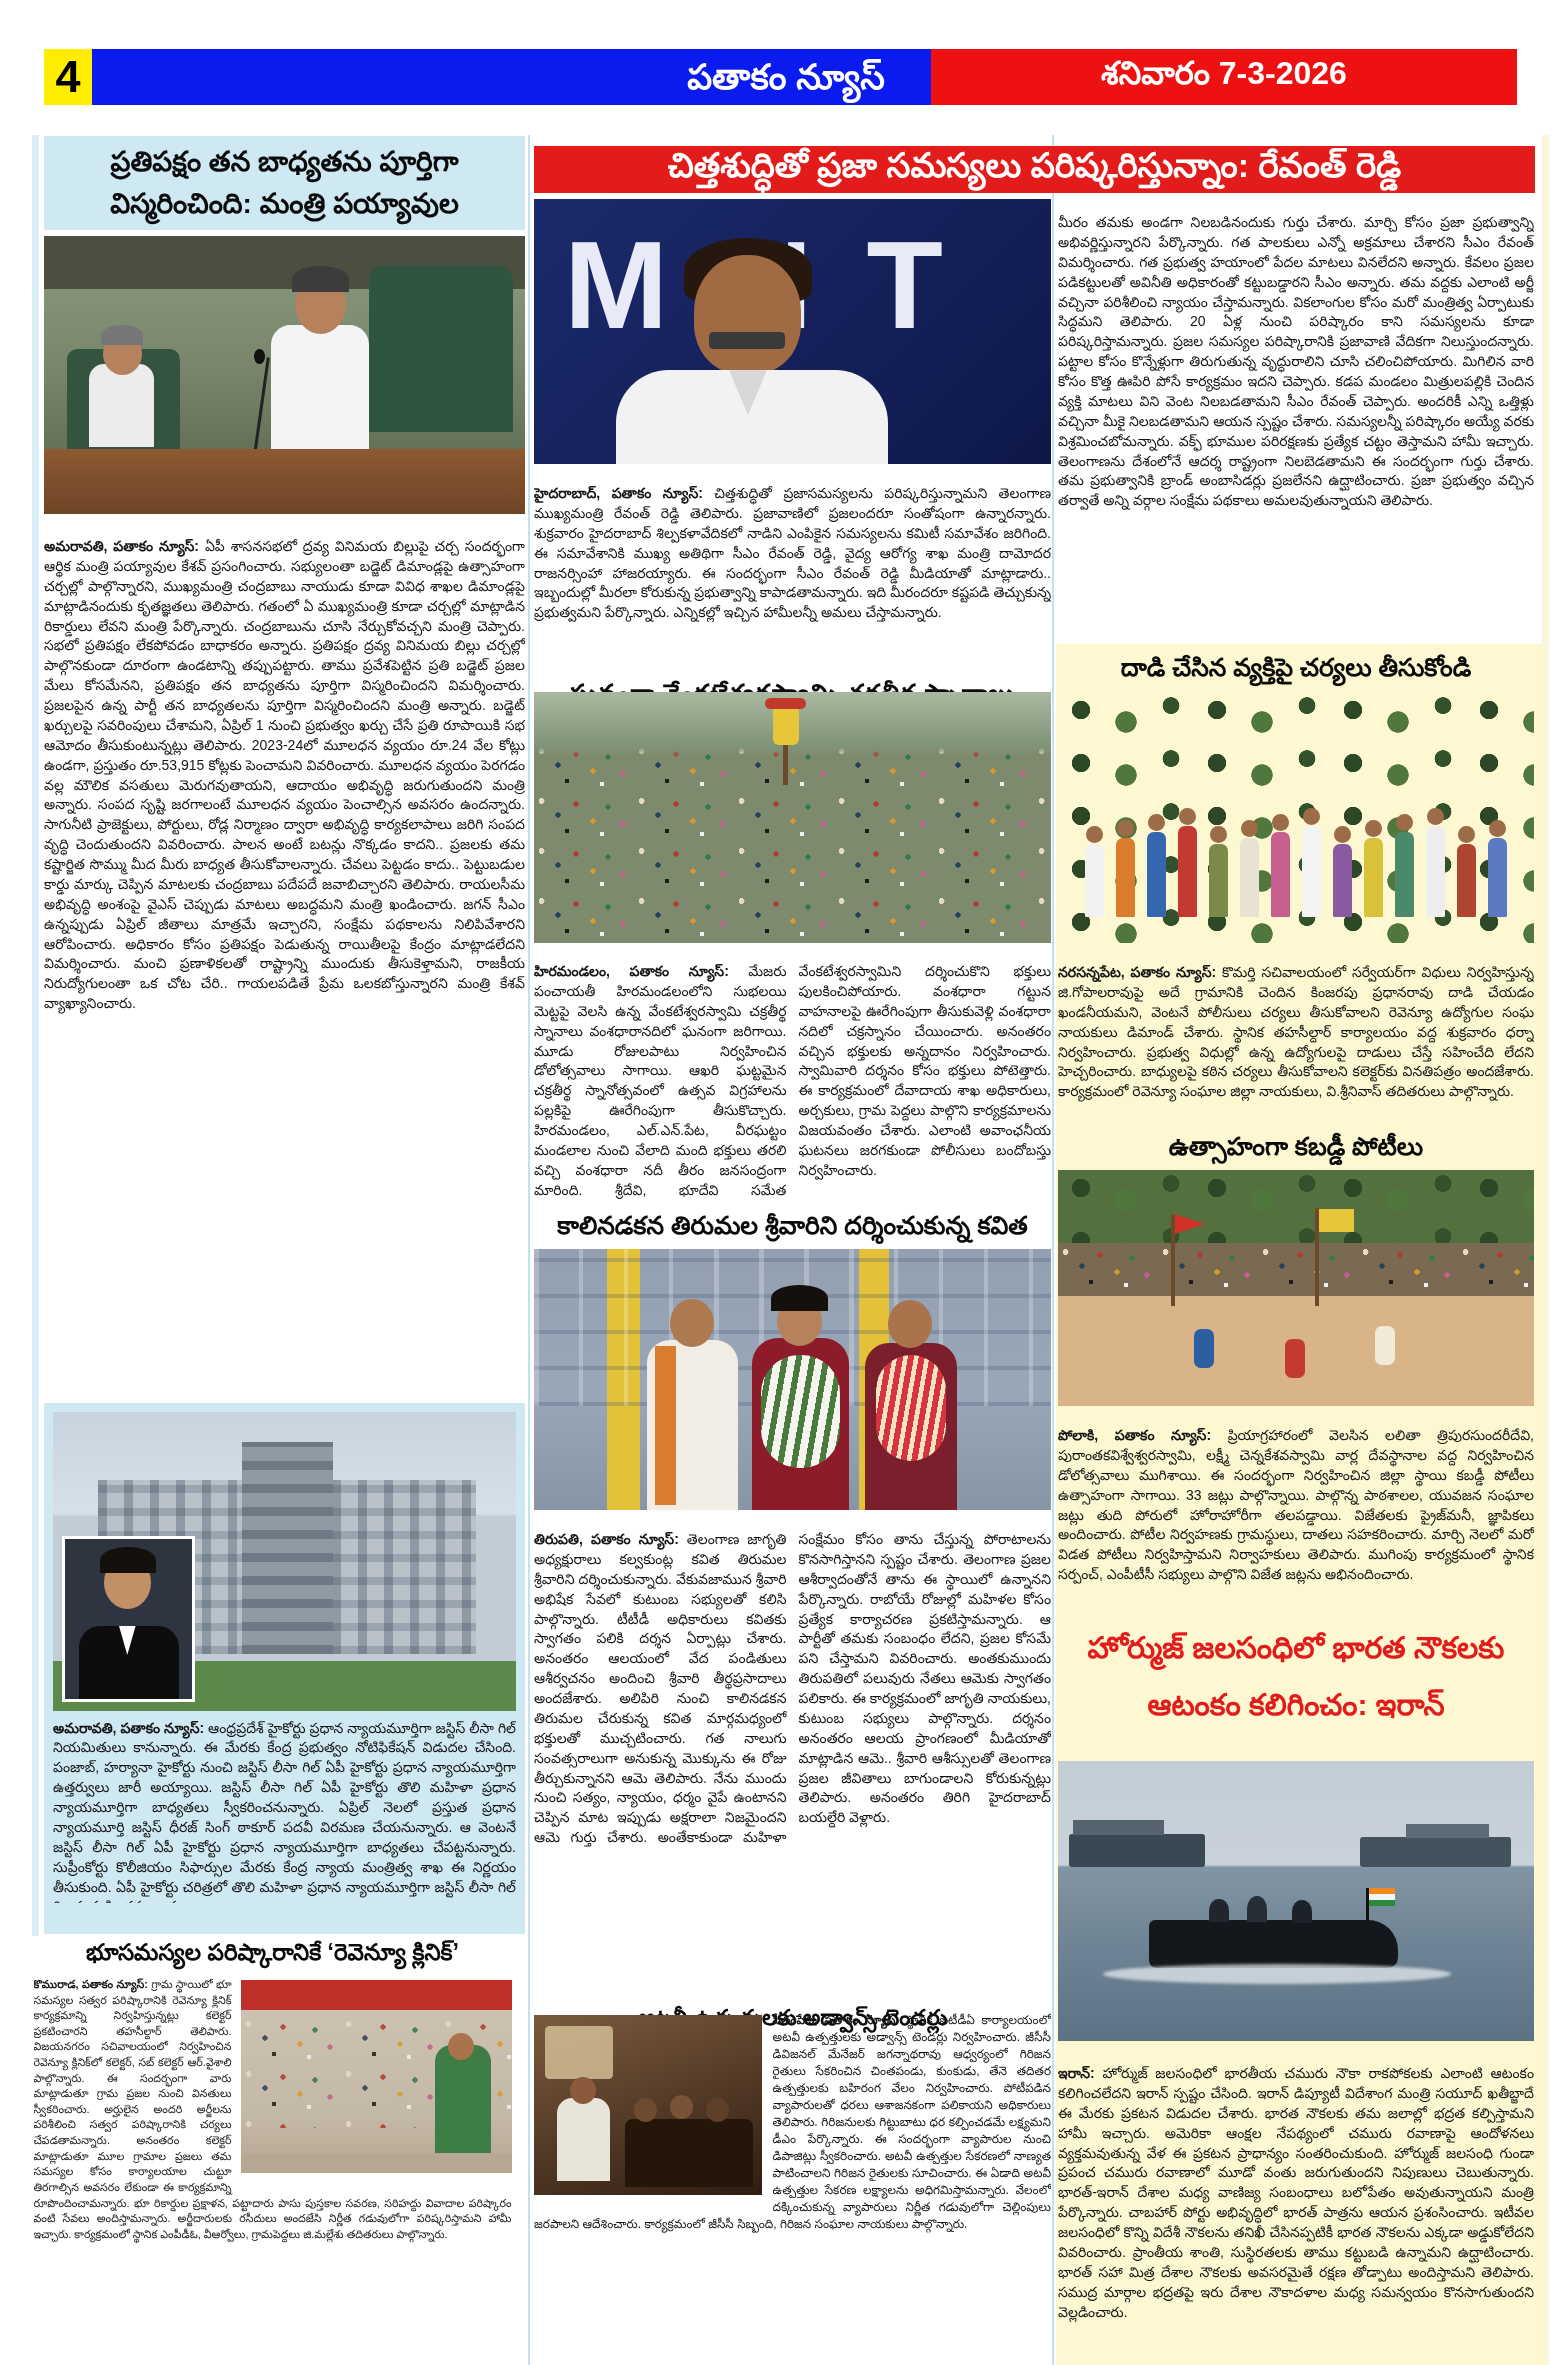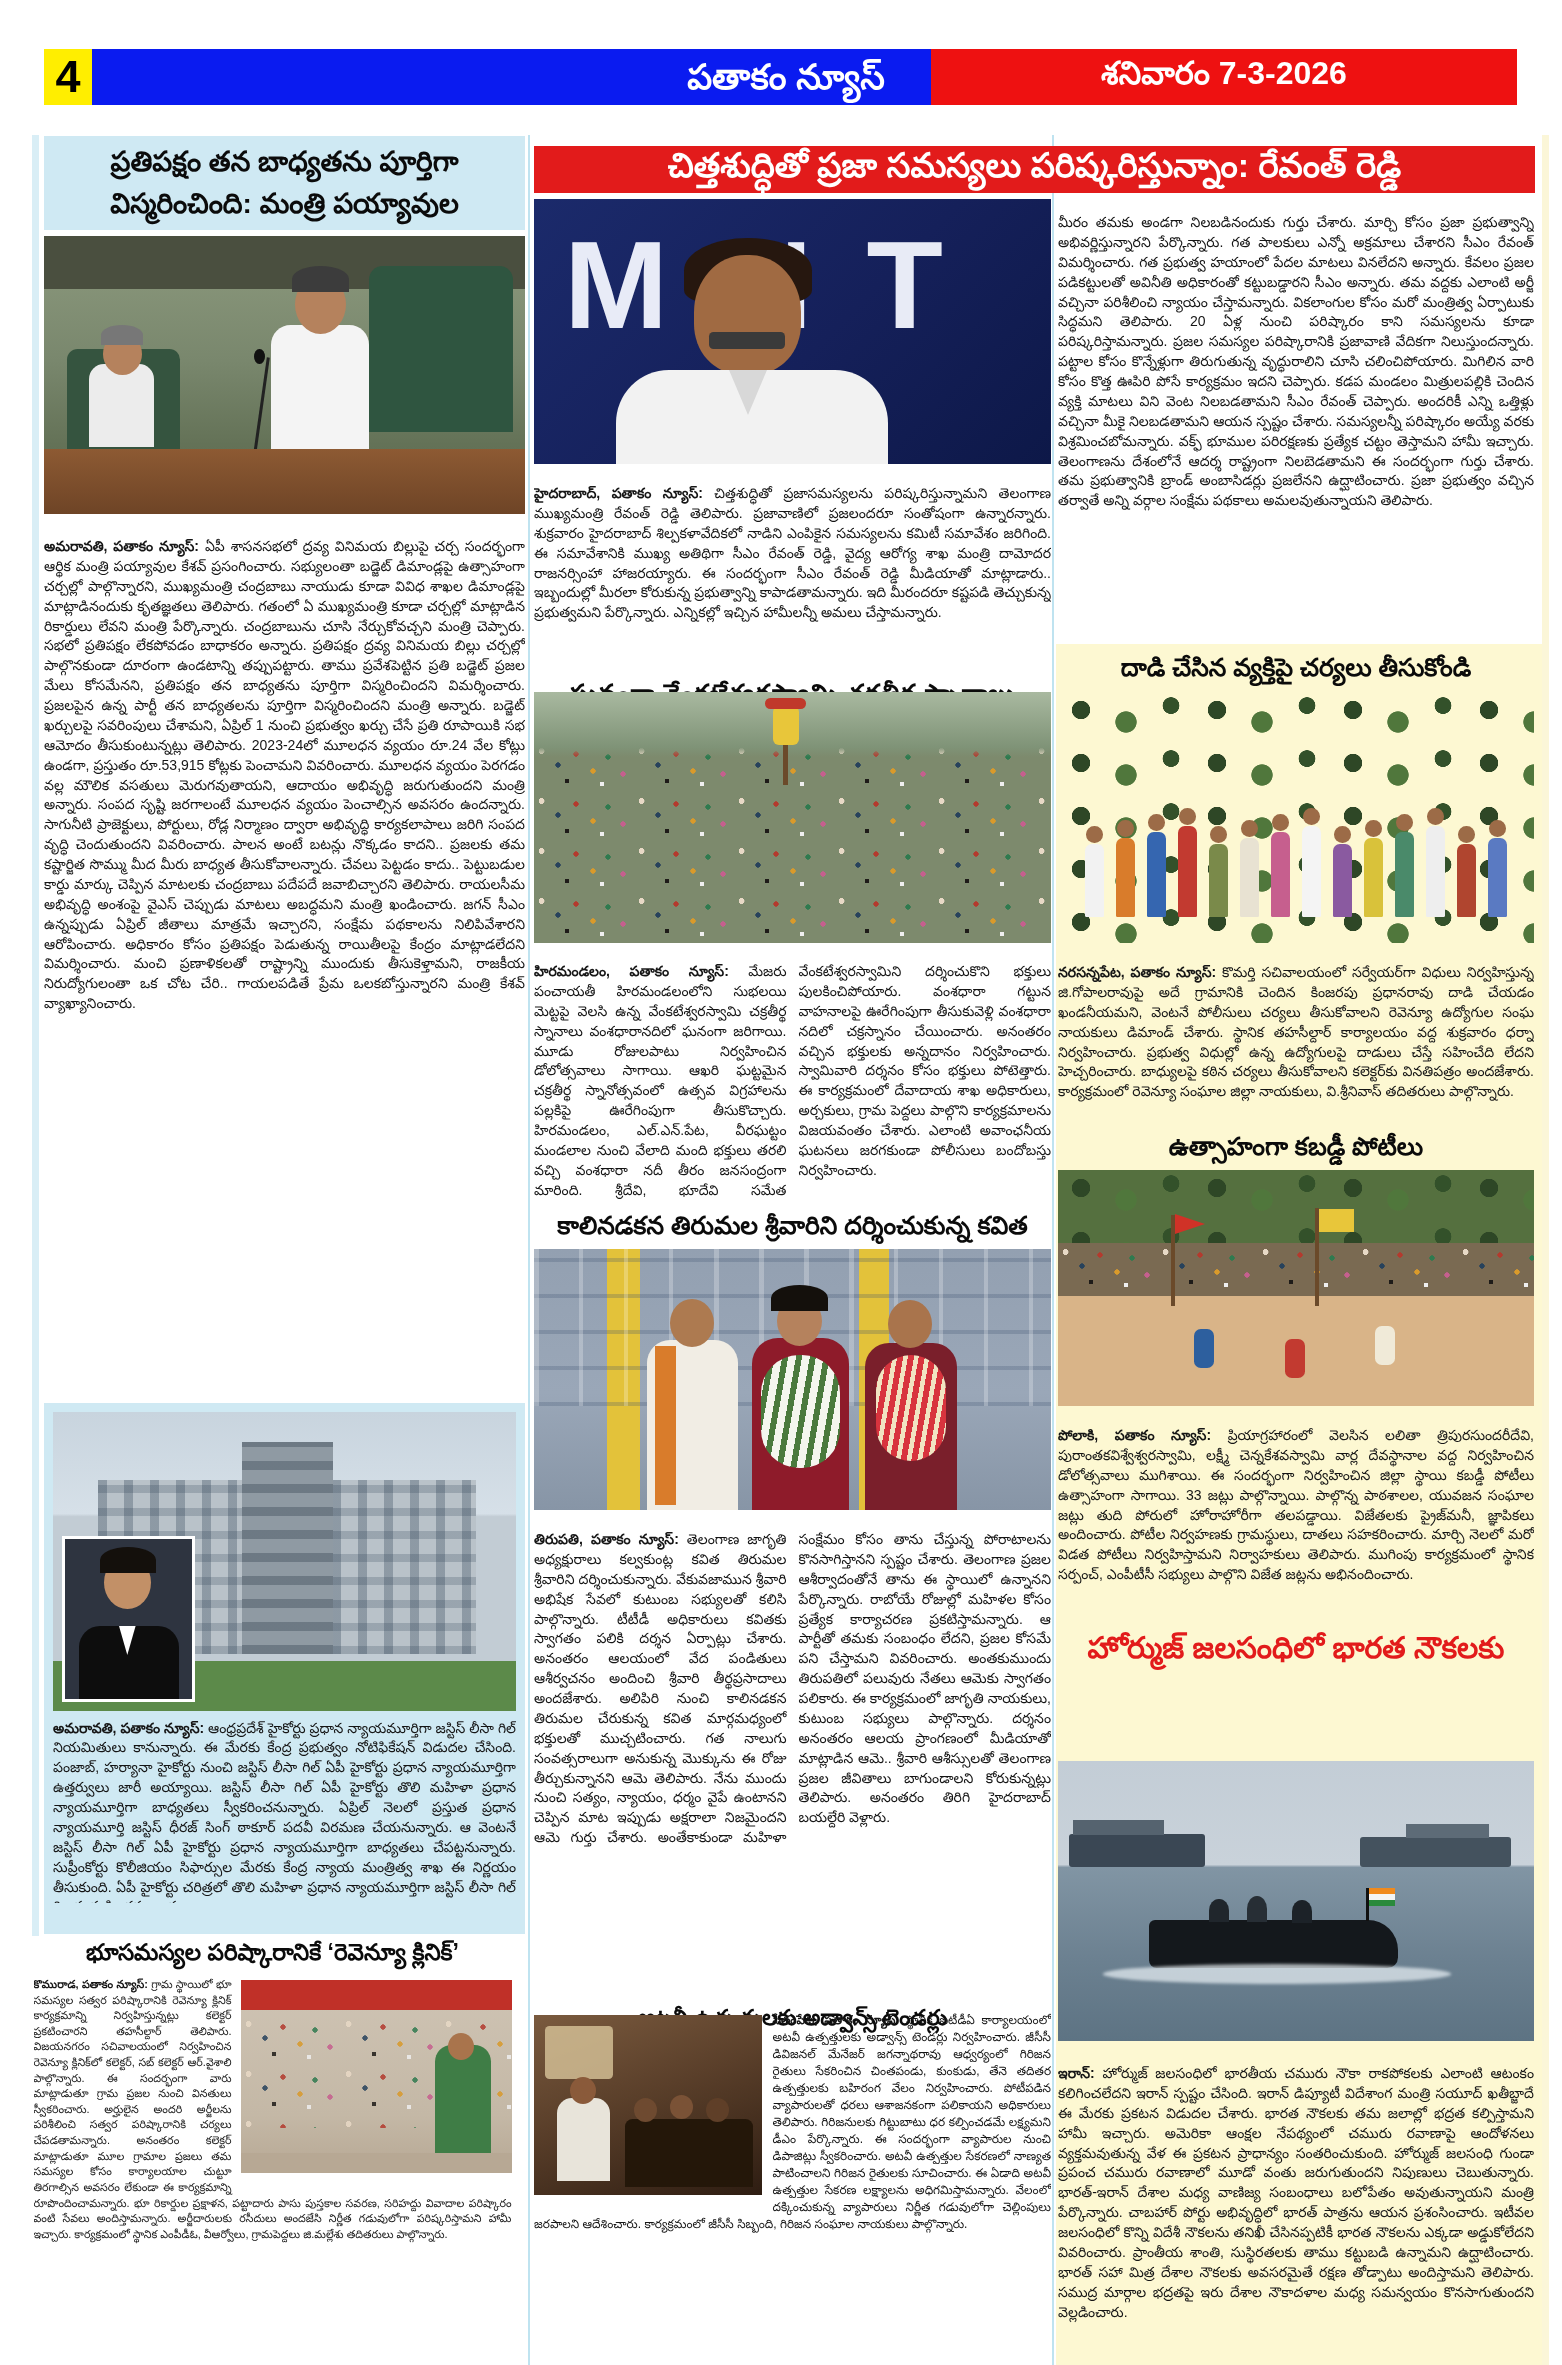--- a/index.html
+++ b/index.html
@@ -331,20 +331,21 @@
     <div class="abs" style="left:317px;top:156px;width:19.7px;height:39px;background:#f0ead8;border-radius:6.8px;"></div>
   </div>
 
   <p id="kabaddi-body" class="abs body-text">
     <b class="byline">పోలాకి, పతాకం న్యూస్:</b>
     <span>ప్రియాగ్రహారంలో వెలసిన లలితా త్రిపురసుందరీదేవి, పురాంతకవిశ్వేశ్వరస్వామి, లక్ష్మీ చెన్నకేశవస్వామి వార్ల దేవస్థానాల వద్ద నిర్వహించిన డోలోత్సవాలు ముగిశాయి. ఈ సందర్భంగా నిర్వహించిన జిల్లా స్థాయి కబడ్డీ పోటీలు ఉత్సాహంగా సాగాయి. 33 జట్లు పాల్గొన్నాయి. పాల్గొన్న పాఠశాలల, యువజన సంఘాల జట్లు తుది పోరులో హోరాహోరీగా తలపడ్డాయి. విజేతలకు ప్రైజ్‌మనీ, జ్ఞాపికలు అందించారు. పోటీల నిర్వహణకు గ్రామస్థులు, దాతలు సహకరించారు. మార్చి నెలలో మరో విడత పోటీలు నిర్వహిస్తామని నిర్వాహకులు తెలిపారు. ముగింపు కార్యక్రమంలో స్థానిక సర్పంచ్, ఎంపీటీసీ సభ్యులు పాల్గొని విజేత జట్లను అభినందించారు.</span>
   </p>
 
   <div id="iran-headline" class="abs">
     <div>హోర్ముజ్ జలసంధిలో భారత నౌకలకు</div>
+    <div>ఆటంకం కలిగించం: ఇరాన్</div>
   </div>
 
   <div id="iran-photo" class="abs">
     <div class="abs" style="left:10.6px;top:73px;width:136px;height:33px;background:#3a4754;border-radius:3px;"></div>
     <div class="abs" style="left:15px;top:59px;width:91px;height:15px;background:#55636f;"></div>
     <div class="abs" style="right:23px;top:76px;width:151px;height:30px;background:#44525e;border-radius:3px;"></div>
     <div class="abs" style="right:45px;top:63px;width:83px;height:13.6px;background:#5d6b77;"></div>
     <div class="abs" style="left:91px;top:159px;width:249px;height:48px;background:#14181c;border-radius:6px 30px 10.6px 7.6px;"></div>
     <div class="abs" style="left:151px;top:138px;width:19.7px;height:23px;background:#20262c;border-radius:50% 50% 0 0;"></div>
     <div class="abs" style="left:189px;top:135px;width:19.7px;height:26px;background:#272e35;border-radius:50% 50% 0 0;"></div>

